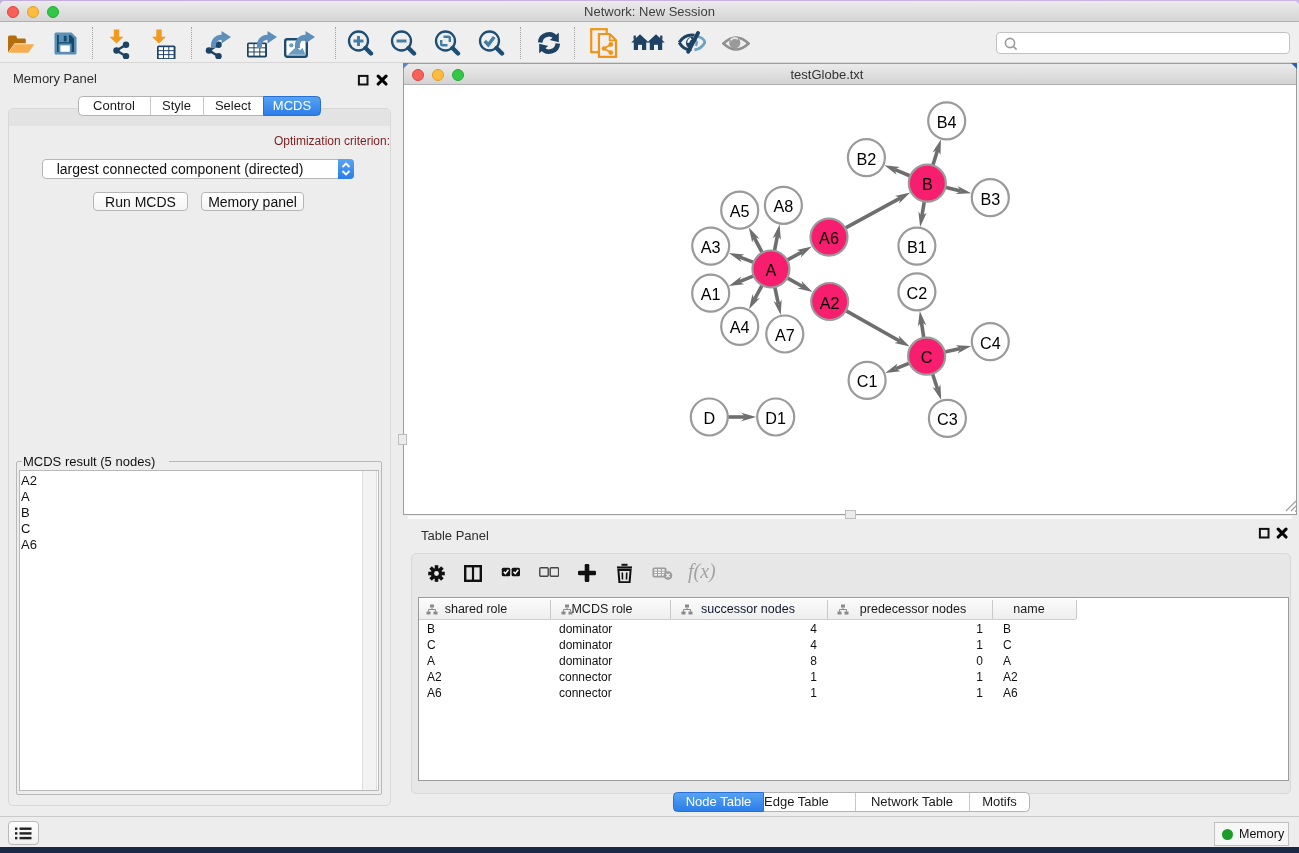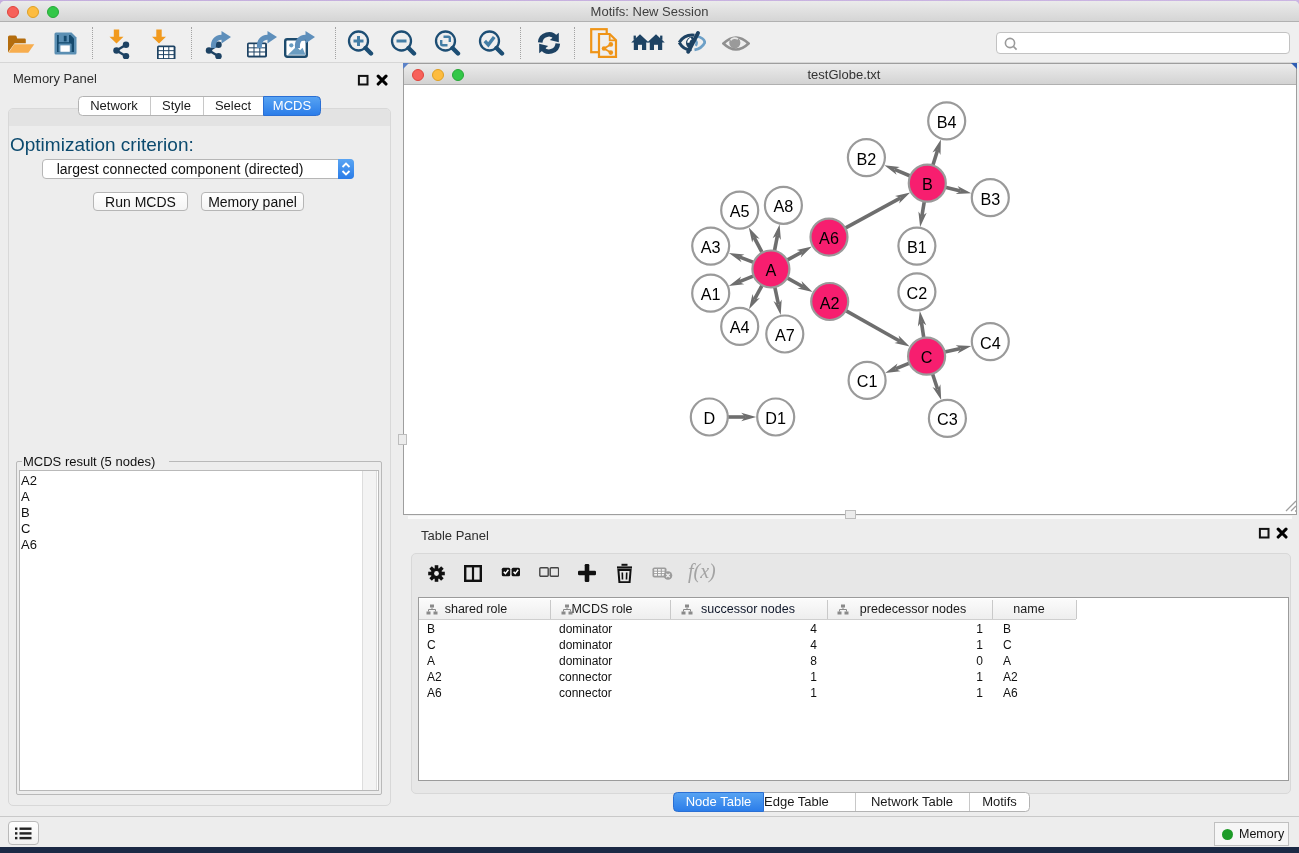--- a/index.html
+++ b/index.html
@@ -4,21 +4,21 @@
 html,body{width:1299px;height:853px;overflow:hidden;font-family:"Liberation Sans",sans-serif;background:#b9a3cf}
 .abs{position:absolute}
 </style></head><body>
 <div class="abs" style="left:0;top:0;width:1299px;height:853px;background:linear-gradient(90deg,#c4aedd,#cbb5e3)"></div>
 
 <div class="abs" style="left:0;top:1px;width:1299px;height:846px;background:#ededed;border-radius:5px 5px 0 0"></div>
 <div class="abs" style="left:0;top:1px;width:1299px;height:21px;background:linear-gradient(#ebebeb,#d5d5d5);border-bottom:1px solid #b1b1b1;border-radius:5px 5px 0 0"></div>
 <div class="abs" style="left:6.8px;top:5.8px;width:12.4px;height:12.4px;border-radius:50%;background:#f7615a;border:1px solid #e0443c"></div>
 <div class="abs" style="left:26.8px;top:5.8px;width:12.4px;height:12.4px;border-radius:50%;background:#fdbc40;border:1px solid #dfa023"></div>
 <div class="abs" style="left:46.8px;top:5.8px;width:12.4px;height:12.4px;border-radius:50%;background:#33c748;border:1px solid #27a838"></div>
-<div class="abs" style="left:0;top:4px;width:1299px;height:15px;text-align:center;font-size:13px;color:#3e3e3e">Motifs: New Session</div>
+<div class="abs" style="left:0;top:4px;width:1299px;height:15px;text-align:center;font-size:13px;color:#3e3e3e">Network: New Session</div>
 <div class="abs" style="left:0;top:22px;width:1299px;height:41px;background:#efefef;border-bottom:1px solid #d6d6d6"></div>
 <div class="abs" style="left:92px;top:27px;width:1px;height:32px;border-left:1px dotted #a3a3a3"></div>
 <div class="abs" style="left:191px;top:27px;width:1px;height:32px;border-left:1px dotted #a3a3a3"></div>
 <div class="abs" style="left:335px;top:27px;width:1px;height:32px;border-left:1px dotted #a3a3a3"></div>
 <div class="abs" style="left:520px;top:27px;width:1px;height:32px;border-left:1px dotted #a3a3a3"></div>
 <div class="abs" style="left:574px;top:27px;width:1px;height:32px;border-left:1px dotted #a3a3a3"></div>
 <svg style="position:absolute;left:6px;top:31px" width="30" height="25" viewBox="0 0 30 25">
     <path d="M2 21.5 L2 6 Q2 4.5 3.5 4.5 L9 4.5 Q10.3 4.5 10.6 5.6 L11.2 7.6 L18.6 7.6 Q19.8 7.6 19.8 8.8 L19.8 12.2 L8.6 12.2 Z" fill="#b46d0e"></path>
     <path d="M8.2 13.2 L28.3 13.2 L22.3 21.8 L2.6 21.8 Z" fill="#f7ad4e"></path>
   </svg>
@@ -146,28 +146,28 @@
 <div class="abs" style="left:13px;top:71px;width:200px;height:16px;font-size:13px;color:#2f2f2f">Memory Panel</div>
 <svg class="abs" style="left:357px;top:74px" width="12" height="12" viewBox="0 0 12 12">
     <rect x="1.9" y="1.9" width="8.6" height="8.6" fill="none" stroke="#111" stroke-width="2"></rect>
   </svg>
 <svg class="abs" style="left:376px;top:74px" width="12" height="12" viewBox="0 0 12 12">
     <path d="M2.2 2.2 L10 10 M10 2.2 L2.2 10" stroke="#000" stroke-width="3.1" stroke-linecap="round"></path>
   </svg>
 <div class="abs" style="left:8px;top:108px;width:383px;height:698px;border:1px solid #d8d8d8;border-radius:5px;background:#ededed"></div>
 <div class="abs" style="left:9px;top:109px;width:381px;height:17px;background:#e3e3e3;border-radius:4px 4px 0 0"></div>
 <div style="position:absolute;left:78px;top:96px;width:243px;height:20px;background:#fff;border:1px solid #b3b3b3;border-radius:4.5px;box-sizing:border-box"></div>
-<div style="position:absolute;left:78px;top:96px;width:72px;height:20px;line-height:20px;text-align:center;font-size:13px;color:#1a1a1a">Network</div>
+<div style="position:absolute;left:78px;top:96px;width:72px;height:20px;line-height:20px;text-align:center;font-size:13px;color:#1a1a1a">Control</div>
 <div style="position:absolute;left:150px;top:96px;width:53px;height:20px;line-height:20px;text-align:center;font-size:13px;color:#1a1a1a">Style</div>
 <div style="position:absolute;left:150px;top:97px;width:1px;height:18px;background:#c8c8c8"></div>
 <div style="position:absolute;left:203px;top:96px;width:60px;height:20px;line-height:20px;text-align:center;font-size:13px;color:#1a1a1a">Select</div>
 <div style="position:absolute;left:203px;top:97px;width:1px;height:18px;background:#c8c8c8"></div>
 <div style="position:absolute;left:263px;top:96px;width:58px;height:20px;background:linear-gradient(#57a3f2,#2b7de9);border-top-right-radius:4.5px;border-bottom-right-radius:4.5px;box-sizing:border-box;border:1px solid #2a6fd4"></div>
 <div style="position:absolute;left:263px;top:96px;width:58px;height:20px;line-height:20px;text-align:center;font-size:13px;color:#fff">MCDS</div>
-<div class="abs" style="left:10px;top:134px;width:380px;height:16px;text-align:left;font-size:19px;color:#0c4a6e">Optimization criterion:</div>
+<div class="abs" style="left:10px;top:134px;width:380px;height:16px;text-align:right;font-size:12px;color:#7f1d1d">Optimization criterion:</div>
 <div class="abs" style="left:42px;top:159px;width:312px;height:20px;background:#fff;border:1px solid #b6b6b6;border-radius:4px"></div>
 <div class="abs" style="left:43px;top:160px;width:274px;height:18px;line-height:18px;text-align:center;font-size:14px;color:#111">largest connected component (directed)</div>
 <div class="abs" style="left:338px;top:159px;width:16px;height:20px;background:linear-gradient(#5aa5f3,#2a7ce8);border-radius:0 4px 4px 0"></div>
 <svg class="abs" style="left:340px;top:161px" width="12" height="16" viewBox="0 0 12 16">
     <path d="M2.5 6 L6 2.5 L9.5 6" fill="none" stroke="#fff" stroke-width="1.8"></path>
     <path d="M2.5 10 L6 13.5 L9.5 10" fill="none" stroke="#fff" stroke-width="1.8"></path>
   </svg>
 <div class="abs" style="left:93px;top:192px;width:95px;height:19px;background:linear-gradient(#fff,#f4f4f4);border:1px solid #b6b6b6;border-radius:4px;line-height:18px;text-align:center;font-size:14px;color:#111">Run MCDS</div>
 <div class="abs" style="left:201px;top:192px;width:103px;height:19px;background:linear-gradient(#fff,#f4f4f4);border:1px solid #b6b6b6;border-radius:4px;line-height:18px;text-align:center;font-size:14px;color:#111">Memory panel</div>
 <div class="abs" style="left:16px;top:461px;width:366px;height:334px;border:1px solid #b9b9b9;border-radius:2px"></div>
@@ -185,21 +185,21 @@
 <div class="abs" style="left:404px;top:64px;width:892px;height:21px;background:linear-gradient(#ebebeb,#d3d3d3);border-bottom:1px solid #b0b0b0"></div>
 <svg class="abs" style="left:403px;top:63px" width="6" height="6">
     <path d="M0 0 L6 0 L0 6 Z" fill="#5b82c8"></path>
   </svg>
 <svg class="abs" style="left:1291px;top:63px" width="6" height="6">
     <path d="M0 0 L6 0 L6 6 Z" fill="#2e5db3"></path>
   </svg>
 <div class="abs" style="left:411.8px;top:68.8px;width:12.4px;height:12.4px;border-radius:50%;background:#f7615a;border:1px solid #e0443c"></div>
 <div class="abs" style="left:431.8px;top:68.8px;width:12.4px;height:12.4px;border-radius:50%;background:#fdbc40;border:1px solid #dfa023"></div>
 <div class="abs" style="left:451.8px;top:68.8px;width:12.4px;height:12.4px;border-radius:50%;background:#33c748;border:1px solid #27a838"></div>
-<div class="abs" style="left:398px;top:67px;width:892px;height:15px;text-align:center;font-size:13px;color:#333">testGlobe.txt</div>
+<div class="abs" style="left:381px;top:67px;width:892px;height:15px;text-align:center;font-size:13px;color:#333">testGlobe.txt</div>
 <div class="abs" style="left:408px;top:516px;width:884px;height:3px;background:#fafafa"></div>
 <div class="abs" style="left:398px;top:434px;width:9px;height:11px;background:#ececec;border:1px solid #bdbdbd"></div>
 <div class="abs" style="left:845px;top:510px;width:11px;height:9px;background:#ececec;border:1px solid #bdbdbd"></div>
 <svg class="abs" style="left:1283px;top:498px" width="14" height="14">
     <path d="M13 3 L3 13 M13 8 L8 13 M13 13 L12 13" stroke="#9f9f9f" stroke-width="1.3"></path>
   </svg>
 <svg width="893" height="429" style="position:absolute;left:404px;top:86px">
 <line x1="358.2" y1="166.7" x2="350.0" y2="151.1" stroke="#6e6e6e" stroke-width="3.6"></line>
 <polygon points="344.8,141.4 355.6,152.7 349.9,151.0 348.2,156.6" fill="#6e6e6e"></polygon>
 <line x1="370.5" y1="164.8" x2="373.5" y2="149.2" stroke="#6e6e6e" stroke-width="3.6"></line>

